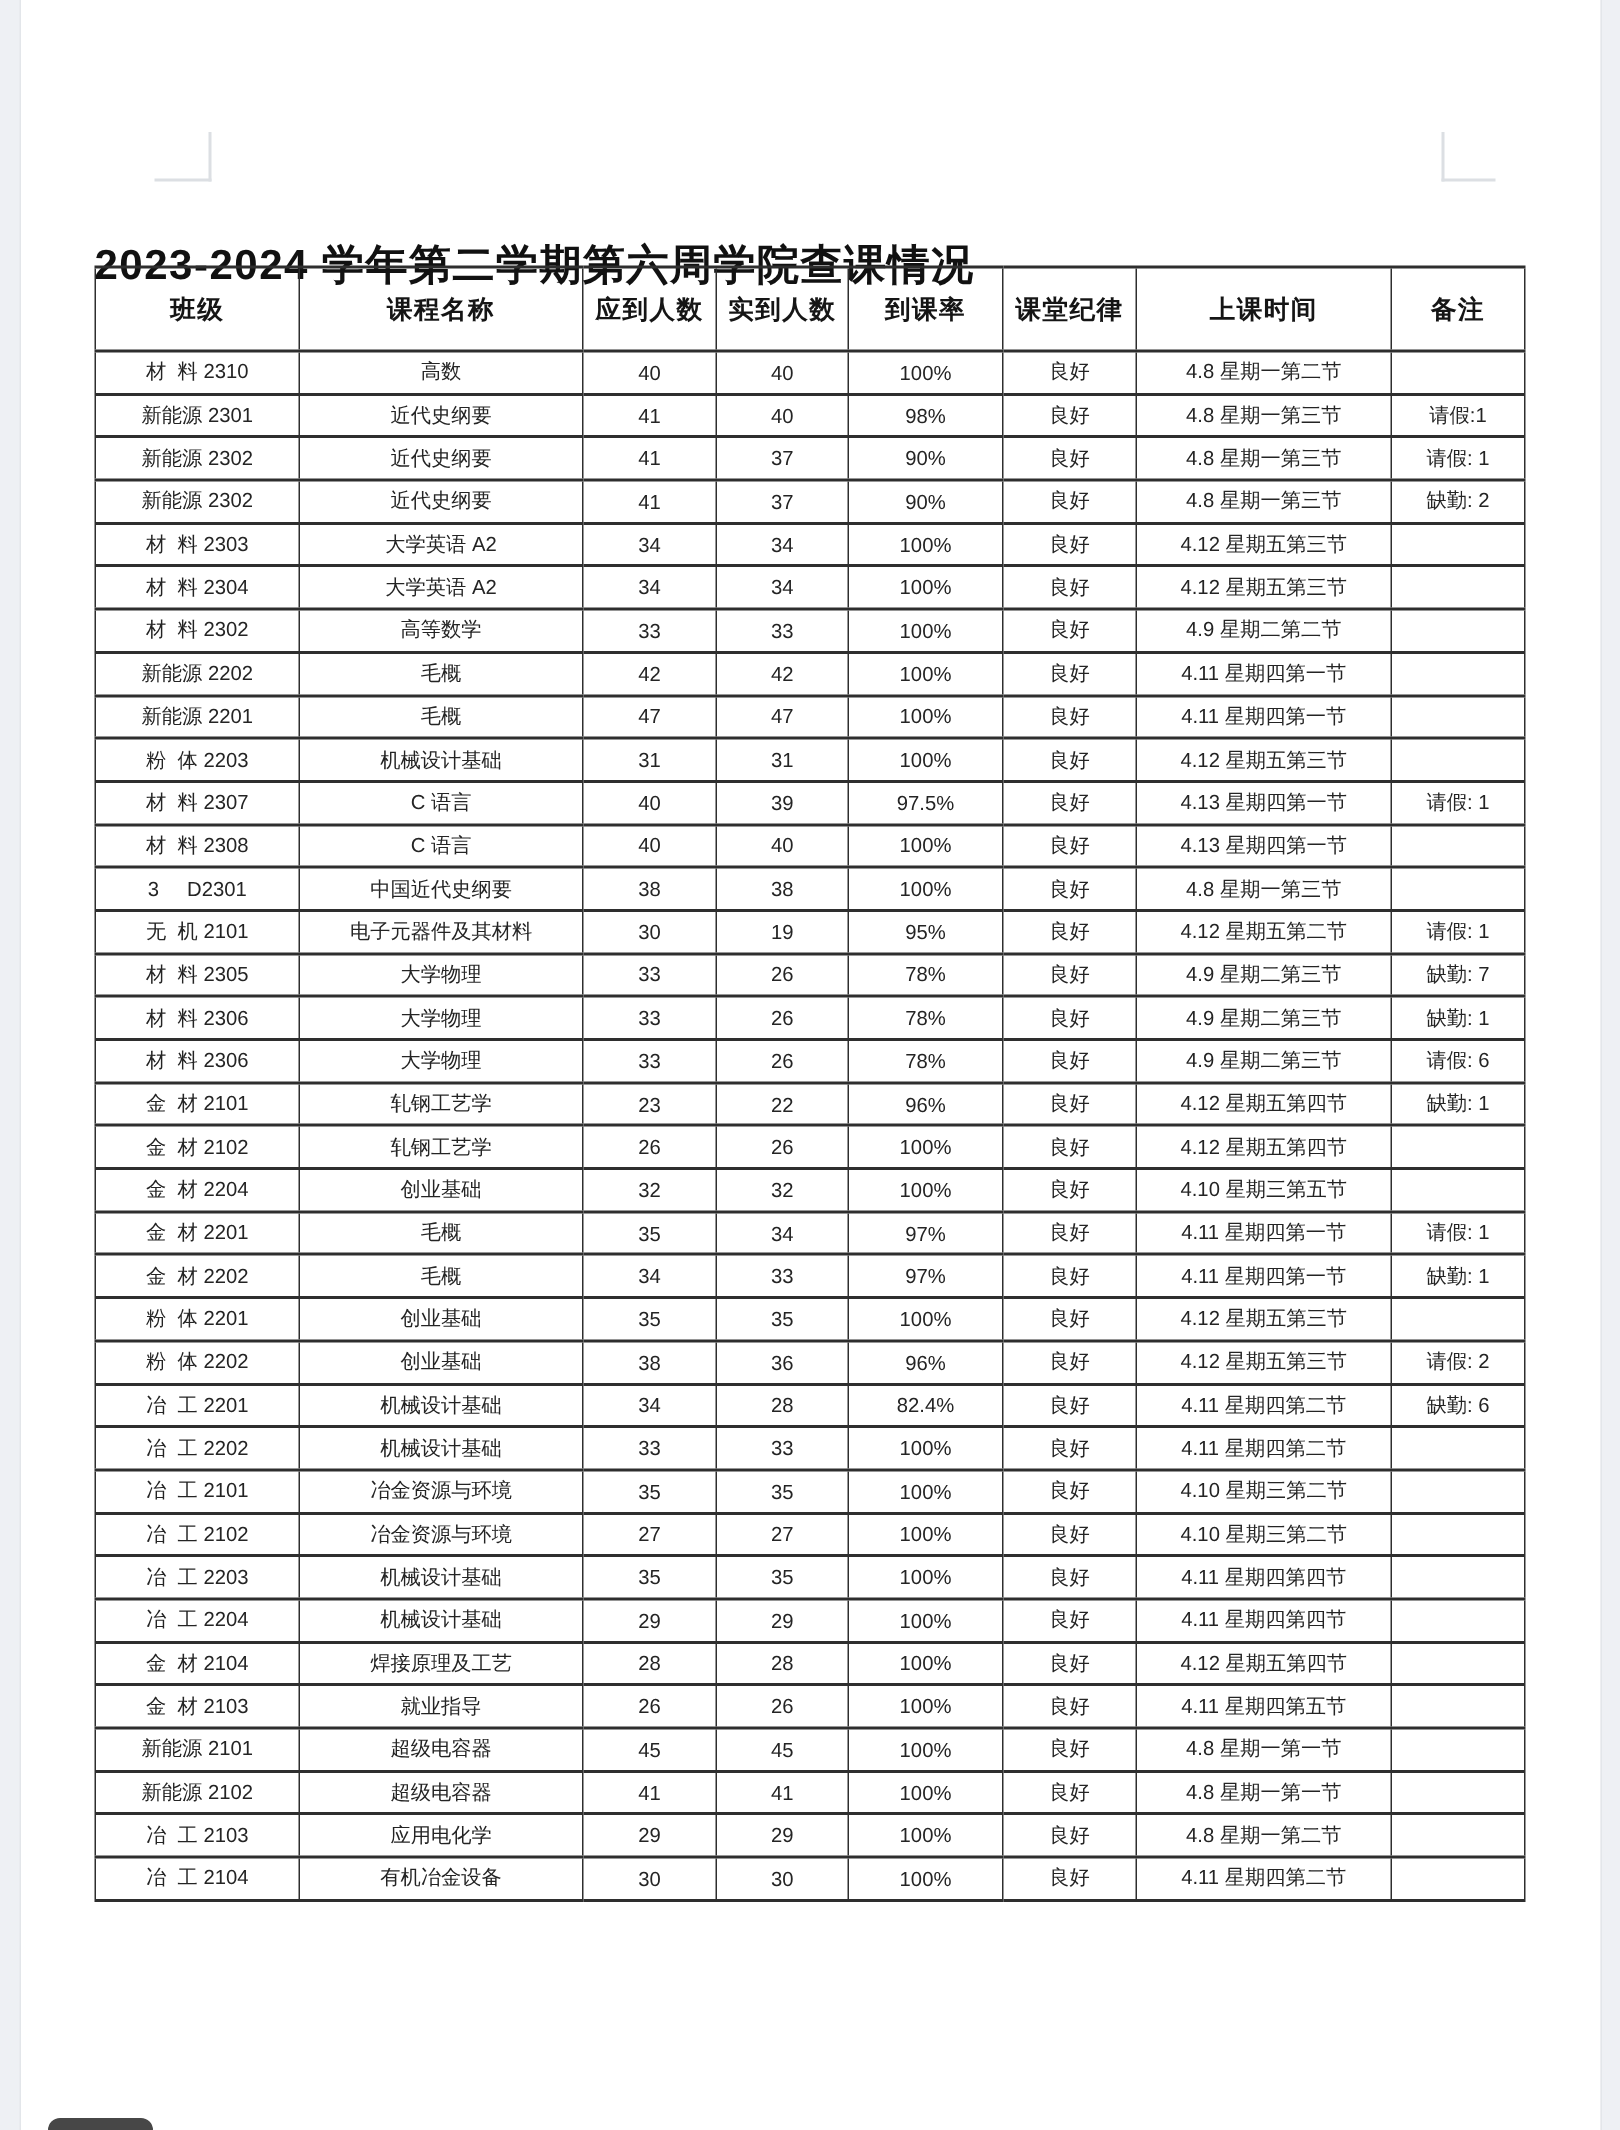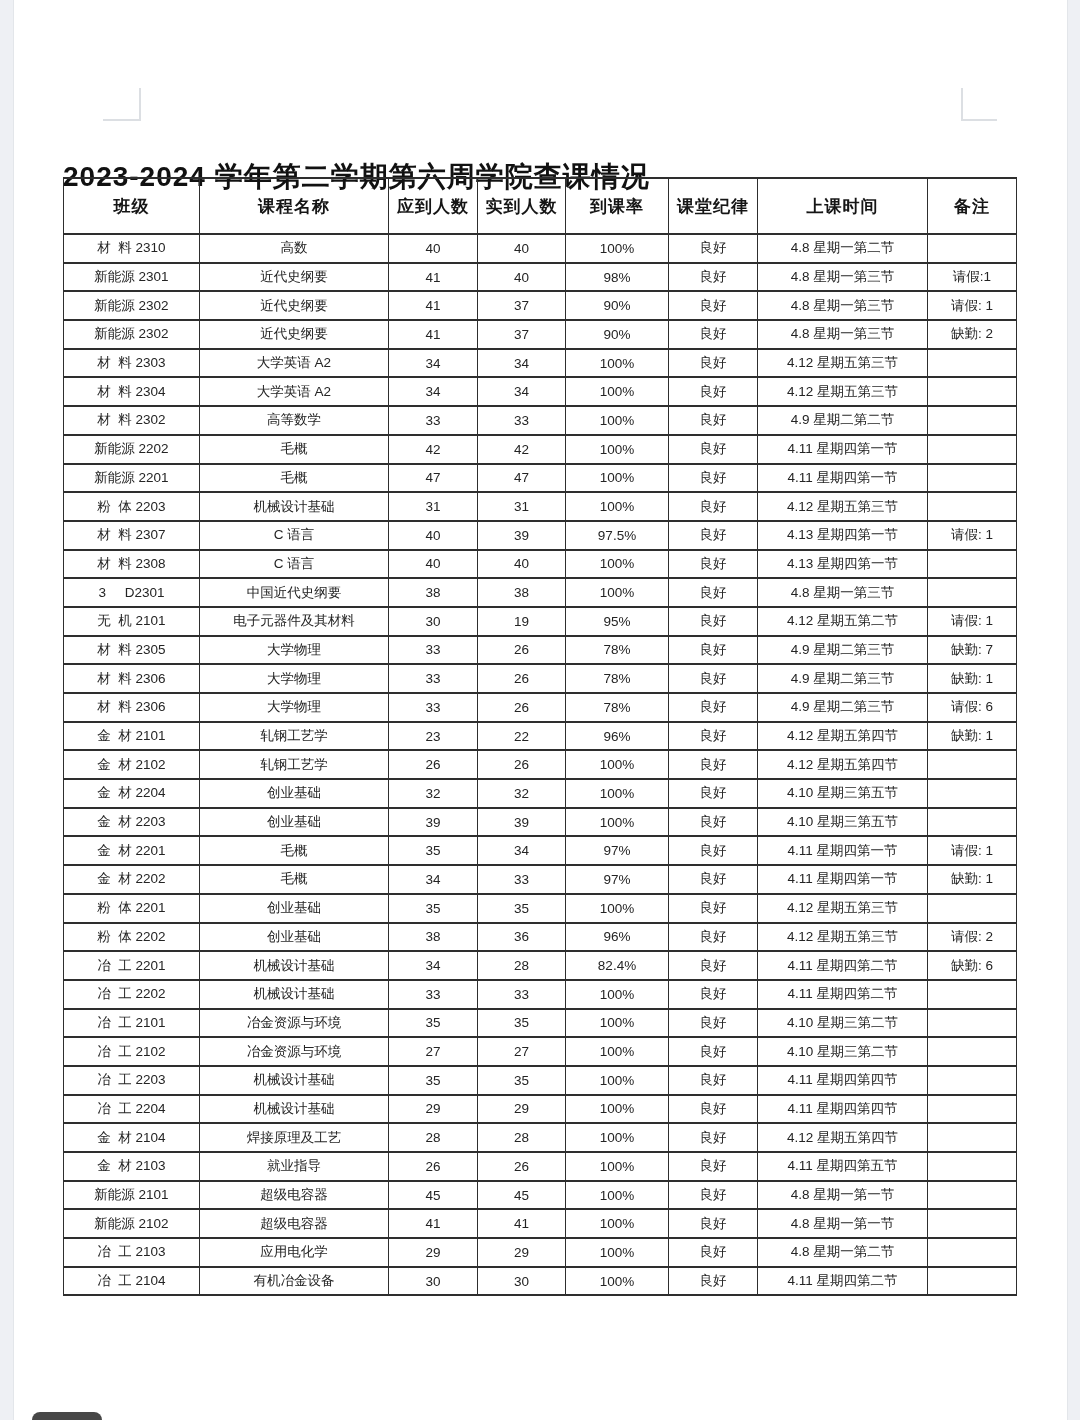--- a/index.html
+++ b/index.html
@@ -317,30 +317,20 @@
         <td>金  材 2204</td>
         <td>创业基础</td>
         <td>32</td>
         <td>32</td>
         <td>100%</td>
         <td>良好</td>
         <td>4.10 星期三第五节</td>
         <td></td>
       </tr>
       <tr>
-        <td>金  材 2203</td>
-        <td>创业基础</td>
-        <td>39</td>
-        <td>39</td>
-        <td>100%</td>
-        <td>良好</td>
-        <td>4.10 星期三第五节</td>
-        <td></td>
-      </tr>
-      <tr>
         <td>金  材 2201</td>
         <td>毛概</td>
         <td>35</td>
         <td>34</td>
         <td>97%</td>
         <td>良好</td>
         <td>4.11 星期四第一节</td>
         <td>请假: 1</td>
       </tr>
       <tr>

